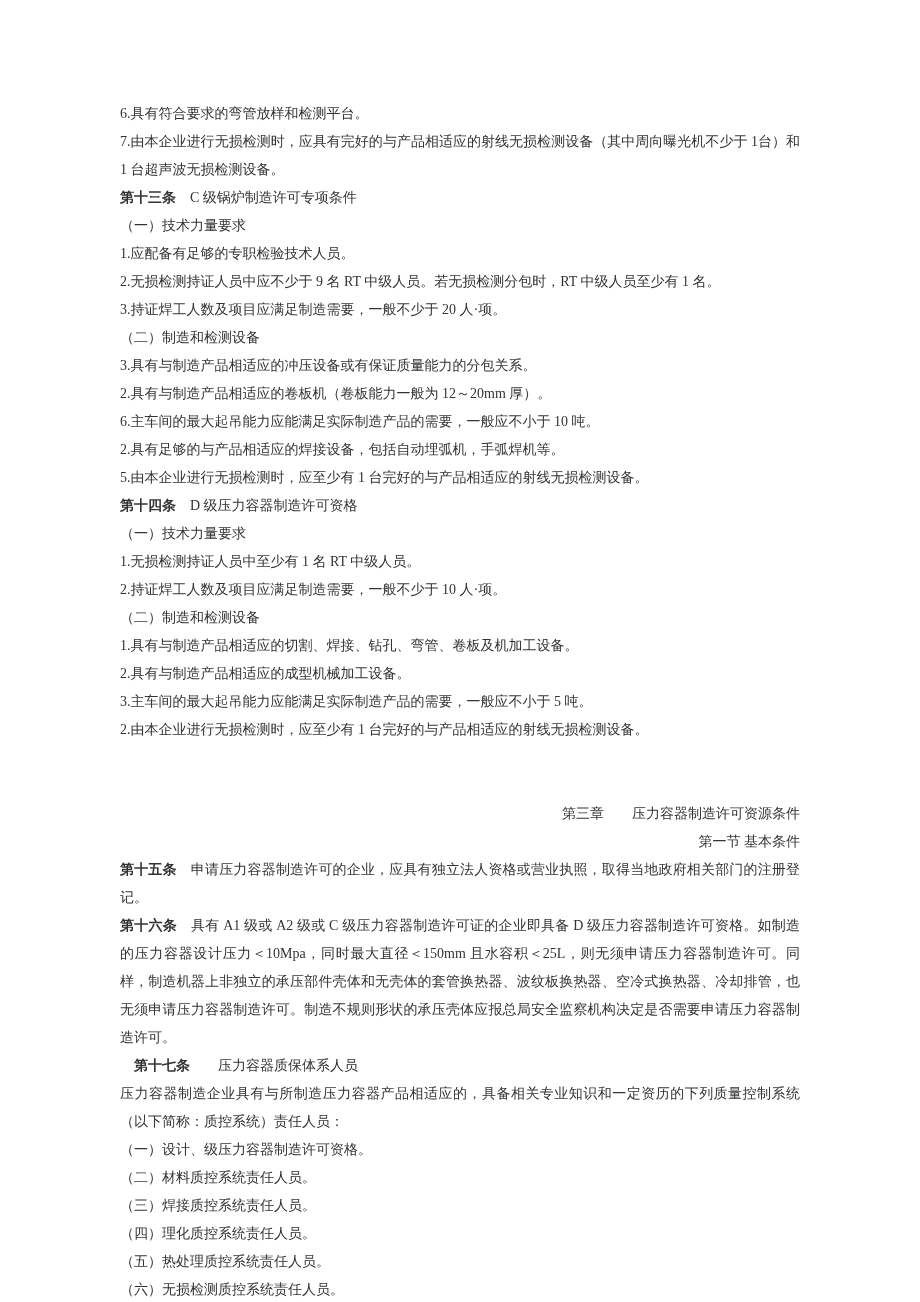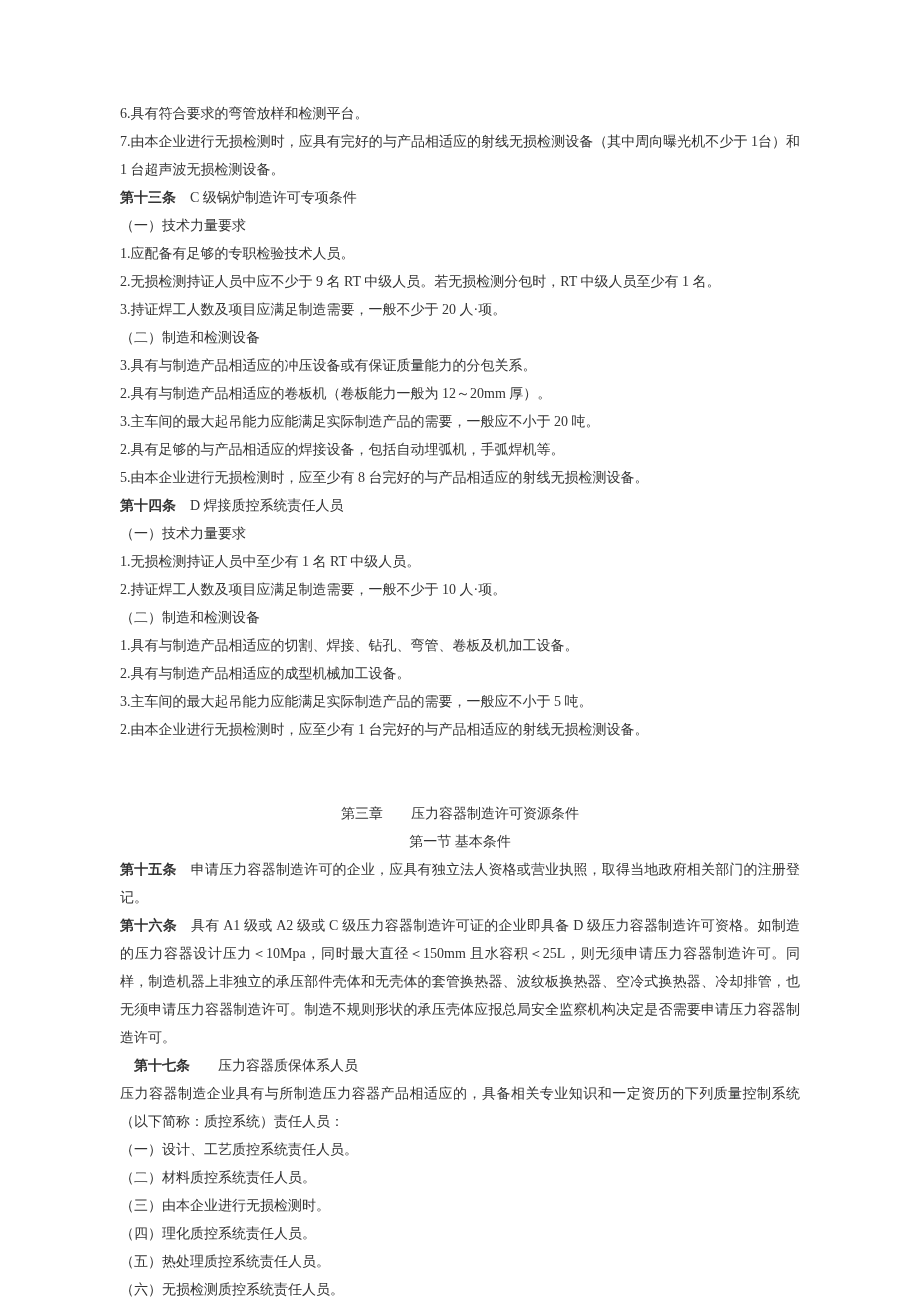--- a/index.html
+++ b/index.html
@@ -9,21 +9,21 @@
       font-size: 14px;
       line-height: 2.0;
       color: #333333;
       width: 920px;
       padding: 100px 120px 80px 120px;
     }
     .line {
       display: block;
       text-align: justify;
     }
-    .center { text-align: center; }
+    .center { text-align: right; }
     .spacer-big { height: 56px; }
     .article-label {
       font-weight: bold;
       display: inline;
       font-family: Liberation Mono, monospace;
     }
     .article-text {
       display: inline;
     }
   </style>
@@ -36,26 +36,26 @@
 <span class="line">
   <span class="article-label">第十三条</span><span class="article-text">　C 级锅炉制造许可专项条件</span>
 </span>
 <span class="line">（一）技术力量要求</span>
 <span class="line">1.应配备有足够的专职检验技术人员。</span>
 <span class="line">2.无损检测持证人员中应不少于 9 名 RT 中级人员。若无损检测分包时，RT 中级人员至少有 1 名。</span>
 <span class="line">3.持证焊工人数及项目应满足制造需要，一般不少于 20 人·项。</span>
 <span class="line">（二）制造和检测设备</span>
 <span class="line">3.具有与制造产品相适应的冲压设备或有保证质量能力的分包关系。</span>
 <span class="line">2.具有与制造产品相适应的卷板机（卷板能力一般为 12～20mm 厚）。</span>
-<span class="line">3.主车间的最大起吊能力应能满足实际制造产品的需要，一般应不小于 20 吨。</span>
+<span class="line">6.主车间的最大起吊能力应能满足实际制造产品的需要，一般应不小于 10 吨。</span>
 <span class="line">2.具有足够的与产品相适应的焊接设备，包括自动埋弧机，手弧焊机等。</span>
-<span class="line">5.由本企业进行无损检测时，应至少有 8 台完好的与产品相适应的射线无损检测设备。</span>
+<span class="line">5.由本企业进行无损检测时，应至少有 1 台完好的与产品相适应的射线无损检测设备。</span>
 
 <span class="line">
-  <span class="article-label">第十四条</span><span class="article-text">　D 焊接质控系统责任人员</span>
+  <span class="article-label">第十四条</span><span class="article-text">　D 级压力容器制造许可资格</span>
 </span>
 <span class="line">（一）技术力量要求</span>
 <span class="line">1.无损检测持证人员中至少有 1 名 RT 中级人员。</span>
 <span class="line">2.持证焊工人数及项目应满足制造需要，一般不少于 10 人·项。</span>
 <span class="line">（二）制造和检测设备</span>
 <span class="line">1.具有与制造产品相适应的切割、焊接、钻孔、弯管、卷板及机加工设备。</span>
 <span class="line">2.具有与制造产品相适应的成型机械加工设备。</span>
 <span class="line">3.主车间的最大起吊能力应能满足实际制造产品的需要，一般应不小于 5 吨。</span>
 <span class="line">2.由本企业进行无损检测时，应至少有 1 台完好的与产品相适应的射线无损检测设备。</span>
 
@@ -69,18 +69,18 @@
 </span>
 
 <span class="line">
   <span class="article-label">第十六条</span><span class="article-text">　具有 A1 级或 A2 级或 C 级压力容器制造许可证的企业即具备 D 级压力容器制造许可资格。如制造的压力容器设计压力＜10Mpa，同时最大直径＜150mm 且水容积＜25L，则无须申请压力容器制造许可。同样，制造机器上非独立的承压部件壳体和无壳体的套管换热器、波纹板换热器、空冷式换热器、冷却排管，也无须申请压力容器制造许可。制造不规则形状的承压壳体应报总局安全监察机构决定是否需要申请压力容器制造许可。</span>
 </span>
 
 <span class="line">
   <span class="article-label">　第十七条</span><span class="article-text">　　压力容器质保体系人员</span>
 </span>
 <span class="line">压力容器制造企业具有与所制造压力容器产品相适应的，具备相关专业知识和一定资历的下列质量控制系统（以下简称：质控系统）责任人员：</span>
-<span class="line">（一）设计、工艺质控系统责任人员。</span>
+<span class="line">（一）设计、级压力容器制造许可资格。</span>
 <span class="line">（二）材料质控系统责任人员。</span>
-<span class="line">（三）由本企业进行无损检测时。</span>
+<span class="line">（三）焊接质控系统责任人员。</span>
 <span class="line">（四）理化质控系统责任人员。</span>
 <span class="line">（五）热处理质控系统责任人员。</span>
 <span class="line">（六）无损检测质控系统责任人员。</span>
 
 </body></html>

